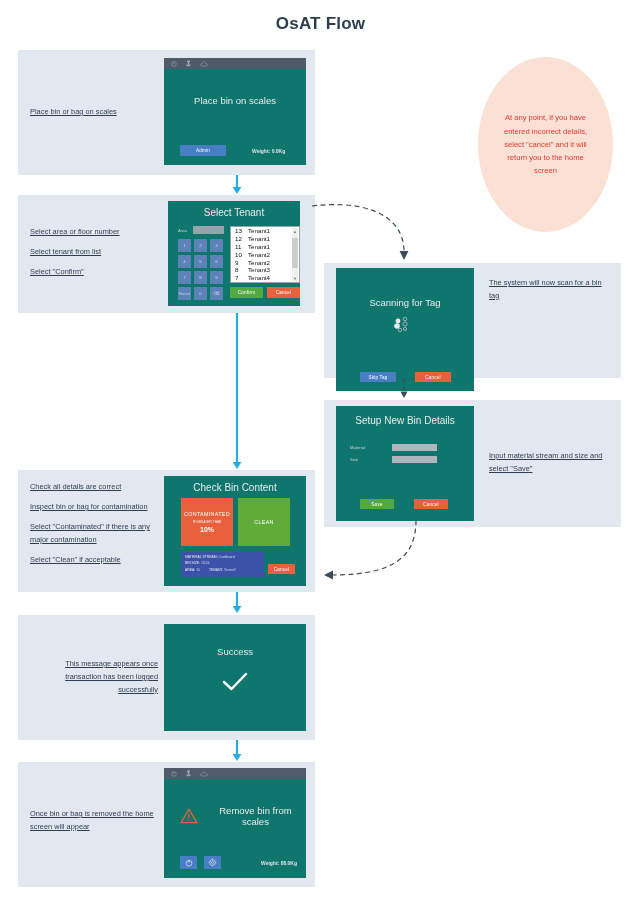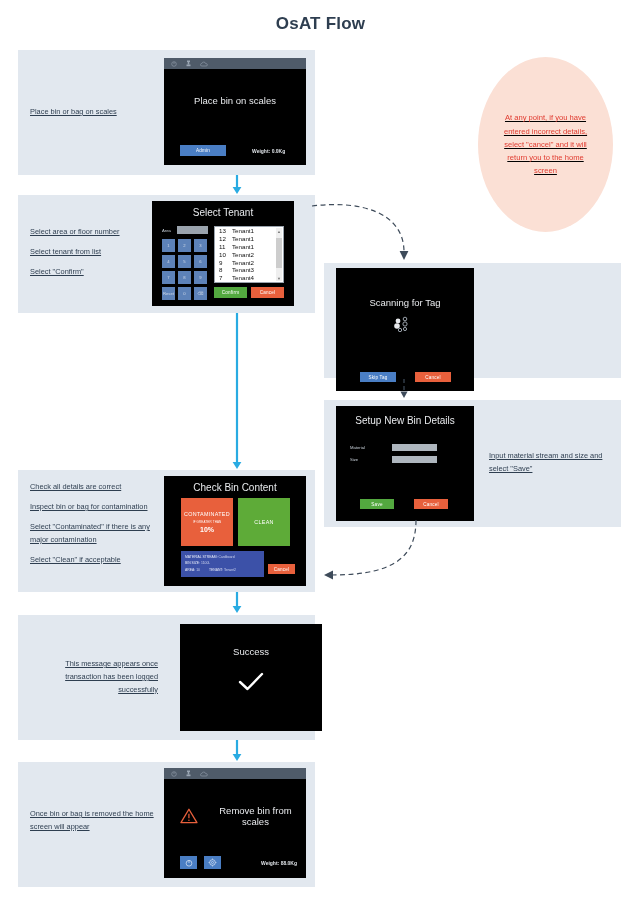--- a/index.html
+++ b/index.html
@@ -26,21 +26,21 @@
     color: #2e3e50;
     font-size: 7.4px;
     line-height: 1.75;
   }
   .note p { margin-bottom: 7px; text-decoration: underline; }
   .note p:last-child { margin-bottom: 0; }
 
   
   .screen {
     position: absolute;
-    background: #000000;
+    background: #0f766e;
     color: #ffffff;
   }
   .statusbar {
     height: 11px; background: #4f5b69;
     display: flex; align-items: center; gap: 9px;
     padding-left: 7px;
   }
   .statusbar svg { display:block; }
   .screen-title {
     text-align: center; font-size: 10px; color: #e8eaed;
@@ -98,21 +98,20 @@
     font-size:3.4px; padding:3px 4px; line-height:1.85;
   }
   .info-panel .k { color:#e6eaf8; }
 
   
   .oval {
     position:absolute; border-radius:50%;
     background:#fbe0d5;
     display:flex; align-items:center; justify-content:center;
     text-align:center;
-    text-decoration:underline;
   }
   .oval-text { color:#e03a2f; font-size:7.6px; line-height:1.75; font-weight:500; }
   svg.connector { position:absolute; overflow:visible; }
 </style>
 </head>
 <body>
 
 <div class="page-title">OsAT Flow</div>
 
 <div class="band" style="left:18px; top:50px; width:297px; height:125px;"></div>
@@ -149,21 +148,21 @@
 </svg>
 
 <div class="band" style="left:18px; top:195px; width:297px; height:118px;"></div>
 
 <div class="note" style="left:30px; top:226px; width:125px;">
   <p>Select area or floor number</p>
   <p>Select tenant from list</p>
   <p>Select "Confirm"</p>
 </div>
 
-<div class="screen" style="left:152px; top:201px; width:142px; height:105px;">
+<div class="screen" style="left:168px; top:201px; width:132px; height:105px;">
   <div class="screen-title" style="margin-top:6px;">Select Tenant</div>
 
   <div style="position:absolute; left:10px; top:25px; display:flex; align-items:center; gap:6px;">
     <span style="font-size:4.2px; color:#c9d1da;">Area</span>
     <span style="width:31px; height:8px; background:#9aa3ad; display:block;"></span>
   </div>
 
   <div class="keypad" style="left:10px; top:38px;">
     <div class="key">1</div>
     <div class="key">2</div>
@@ -234,20 +233,21 @@
     <circle cx="7" cy="10" r="2.8" fill="#e8eaed"></circle>
     <circle cx="15" cy="8" r="2.1" fill="none" stroke="#aab3bd" stroke-width="0.9"></circle>
     <circle cx="10" cy="14" r="1.7" fill="none" stroke="#aab3bd" stroke-width="0.9"></circle>
     <circle cx="15" cy="13" r="1.6" fill="none" stroke="#aab3bd" stroke-width="0.9"></circle>
   </svg>
   <div class="btn btn-blue" style="position:absolute; left:24px; bottom:9px; width:36px; height:10px;">Skip Tag</div>
   <div class="btn btn-red" style="position:absolute; left:79px; bottom:9px; width:36px; height:10px;">Cancel</div>
 </div>
 
 <div class="note" style="left:489px; top:277px; width:118px;">
+  <p>The system will now scan for a bin tag</p>
 </div>
 
 <svg class="connector" style="left:398px; top:379px; width:12px; height:20px;" viewBox="0 0 12 20">
   <line x1="6" y1="0" x2="6" y2="13" stroke="#3e4b5a" stroke-width="1.2" stroke-dasharray="4,3"></line>
   <path d="M2.4 12.5 L6 19 L9.6 12.5 Z" fill="#3e4b5a"></path>
 </svg>
 
 <div class="band" style="left:324px; top:400px; width:297px; height:127px;"></div>
 
 <div class="screen" style="left:336px; top:406px; width:138px; height:115px;">
@@ -324,21 +324,21 @@
   <line x1="7" y1="0" x2="7" y2="15" stroke="#29abe2" stroke-width="2.2"></line>
   <path d="M2.6 14 L7 21 L11.4 14 Z" fill="#29abe2"></path>
 </svg>
 
 <div class="band" style="left:18px; top:615px; width:297px; height:125px;"></div>
 
 <div class="note" style="left:30px; top:658px; width:128px;text-align:right;">
   <p>This message appears once transaction has been logged successfully</p>
 </div>
 
-<div class="screen" style="left:164px; top:624px; width:142px; height:107px;margin-left:16px;">
+<div class="screen" style="left:164px; top:624px; width:142px; height:107px;">
   <div class="center-msg" style="margin-top:22px;">Success</div>
   <svg width="26" height="20" viewBox="0 0 26 20" style="position:absolute; left:58px; top:48px;">
     <path d="M2 10 L9.5 17 L24 2" fill="none" stroke="#ffffff" stroke-width="2.4" stroke-linecap="round" stroke-linejoin="round"></path>
   </svg>
 </div>
 
 <svg class="connector" style="left:230px; top:740px; width:14px; height:22px;" viewBox="0 0 14 22">
   <line x1="7" y1="0" x2="7" y2="15" stroke="#29abe2" stroke-width="2.2"></line>
   <path d="M2.6 14 L7 21 L11.4 14 Z" fill="#29abe2"></path>
 </svg>

